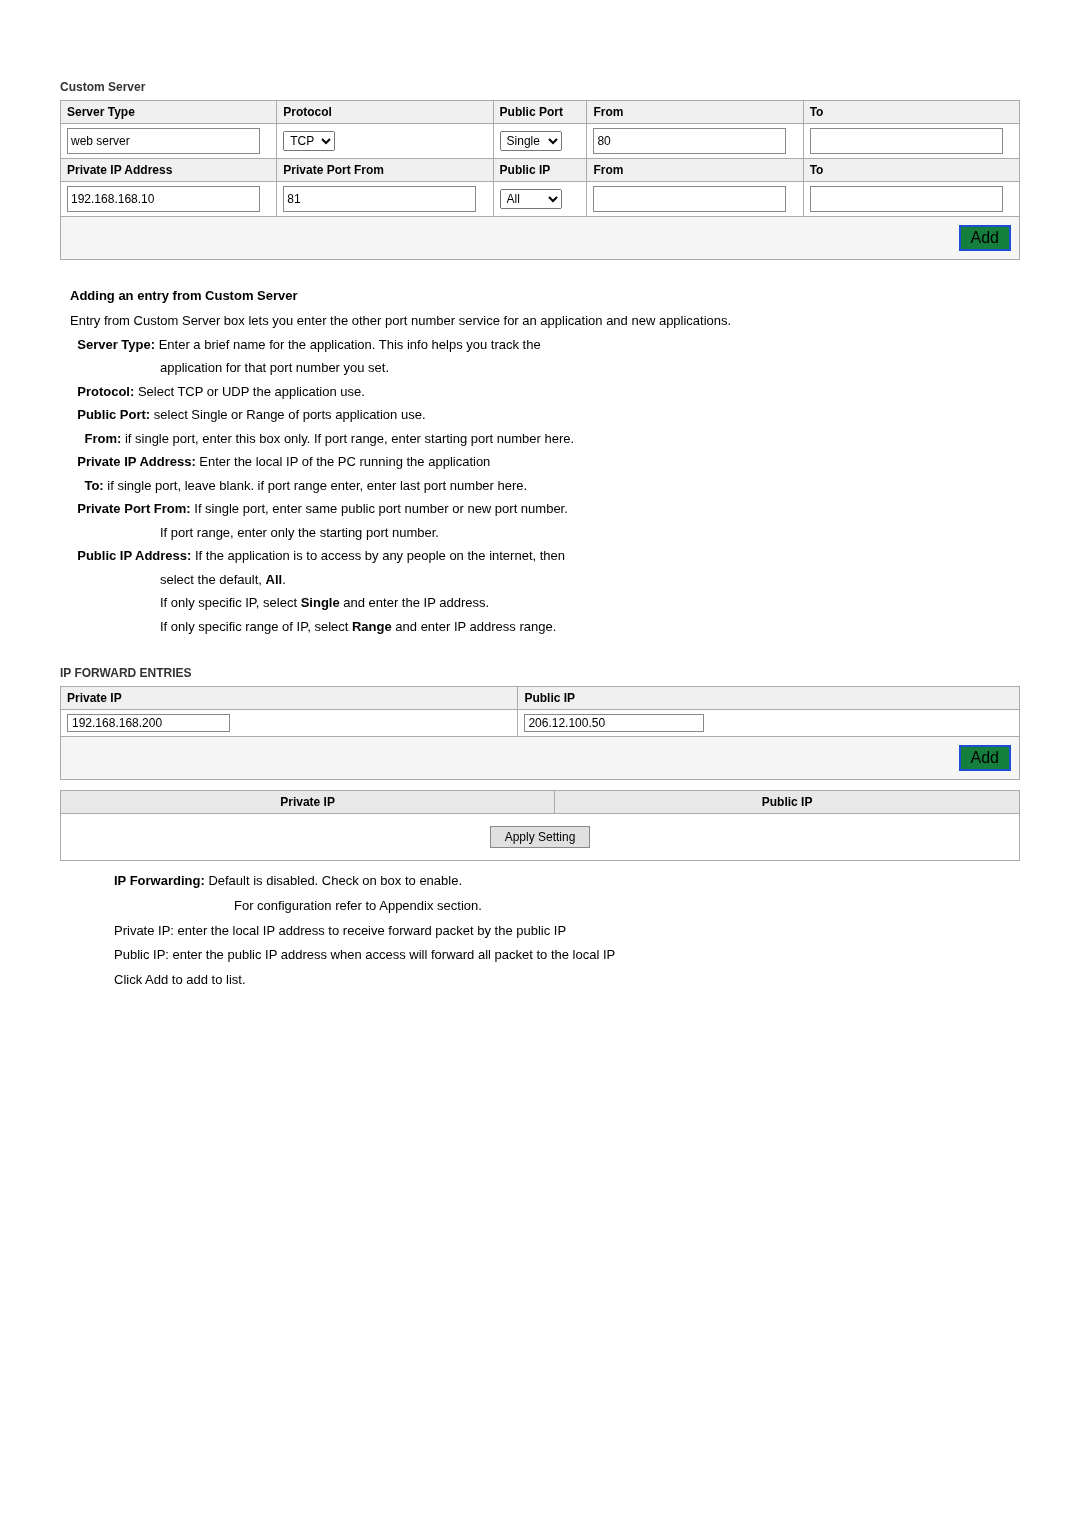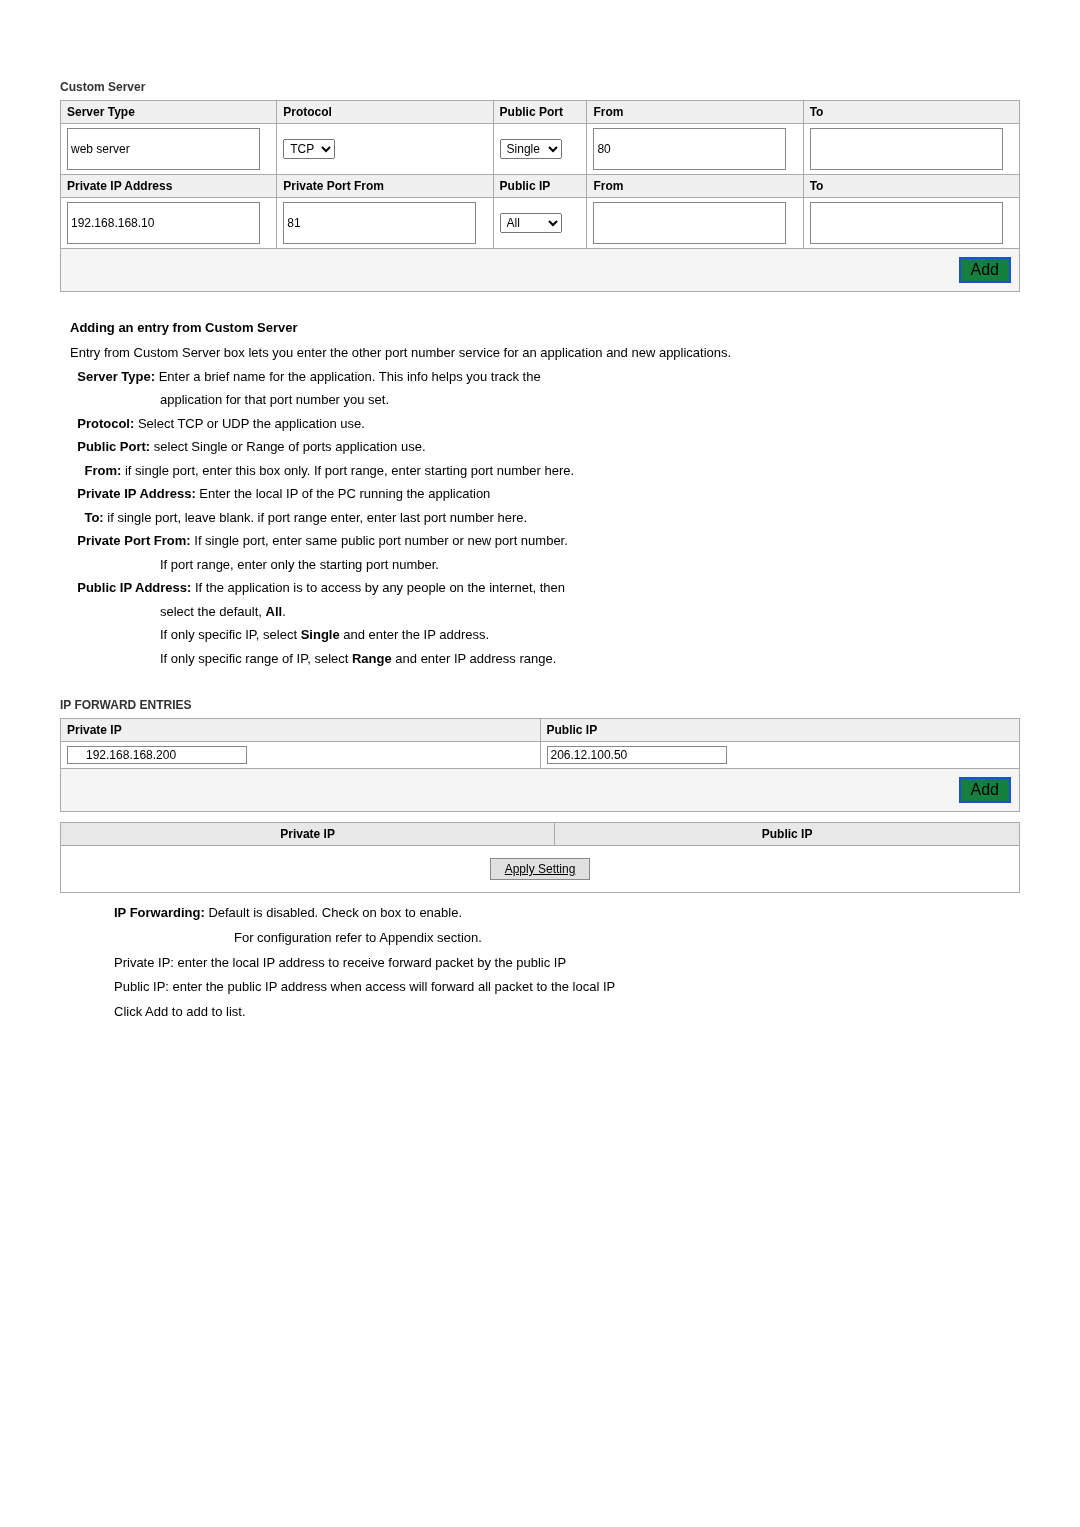--- a/index.html
+++ b/index.html
@@ -25,21 +25,21 @@
       margin-bottom: 28px;
     }
     .custom-server-table td, .custom-server-table th {
       border: 1px solid #aaa;
       padding: 4px 6px;
       font-size: 12px;
       vertical-align: middle;
     }
     .custom-server-table input[type="text"] {
       border: 1px solid #888;
-      padding: 13px 3px;
+      padding: 5px 3px;
       font-size: 12px;
       width: 95%;
     }
     .custom-server-table select {
       font-size: 12px;
       padding: 1px 2px;
     }
     .add-btn {
       background: #15803d;
       border: 2px solid #1d4ed8;
@@ -110,21 +110,20 @@
     .apply-btn-row {
       text-align: center;
       padding: 6px 0;
     }
     .apply-btn {
       background: #e0e0e0;
       border: 1px solid #888;
       padding: 3px 14px;
       font-size: 12px;
       cursor: pointer;
-      text-decoration: underline;
     }
     .ip-forward-desc {
       margin-top: 10px;
       padding-left: 10px;
     }
     .ip-forward-desc p {
       margin-bottom: 4px;
       font-size: 13px;
       line-height: 1.6;
       margin-left: 44px;
@@ -247,21 +246,21 @@
 
   <table class="ip-forward-table">
     <thead>
       <tr class="header-row">
         <td>Private IP</td>
         <td>Public IP</td>
       </tr>
     </thead>
     <tbody>
       <tr>
-        <td><input type="text" value="192.168.168.200" style="width: 180px; border: 1px solid rgb(136, 136, 136); padding: 1px 18px; font-size: 12px;"></td>
+        <td><input type="text" value="192.168.168.200" style="width: 163px; border: 1px solid rgb(136, 136, 136); padding: 1px 4px; font-size: 12px;"></td>
         <td><input type="text" value="206.12.100.50" style="width: 180px; border: 1px solid rgb(136, 136, 136); padding: 1px 3px; font-size: 12px;"></td>
       </tr>
       <tr>
         <td colspan="2" style="text-align:right; padding:4px; background:#f5f5f5;">
           <button class="add-btn">Add</button>
         </td>
       </tr>
     </tbody>
   </table>
 

